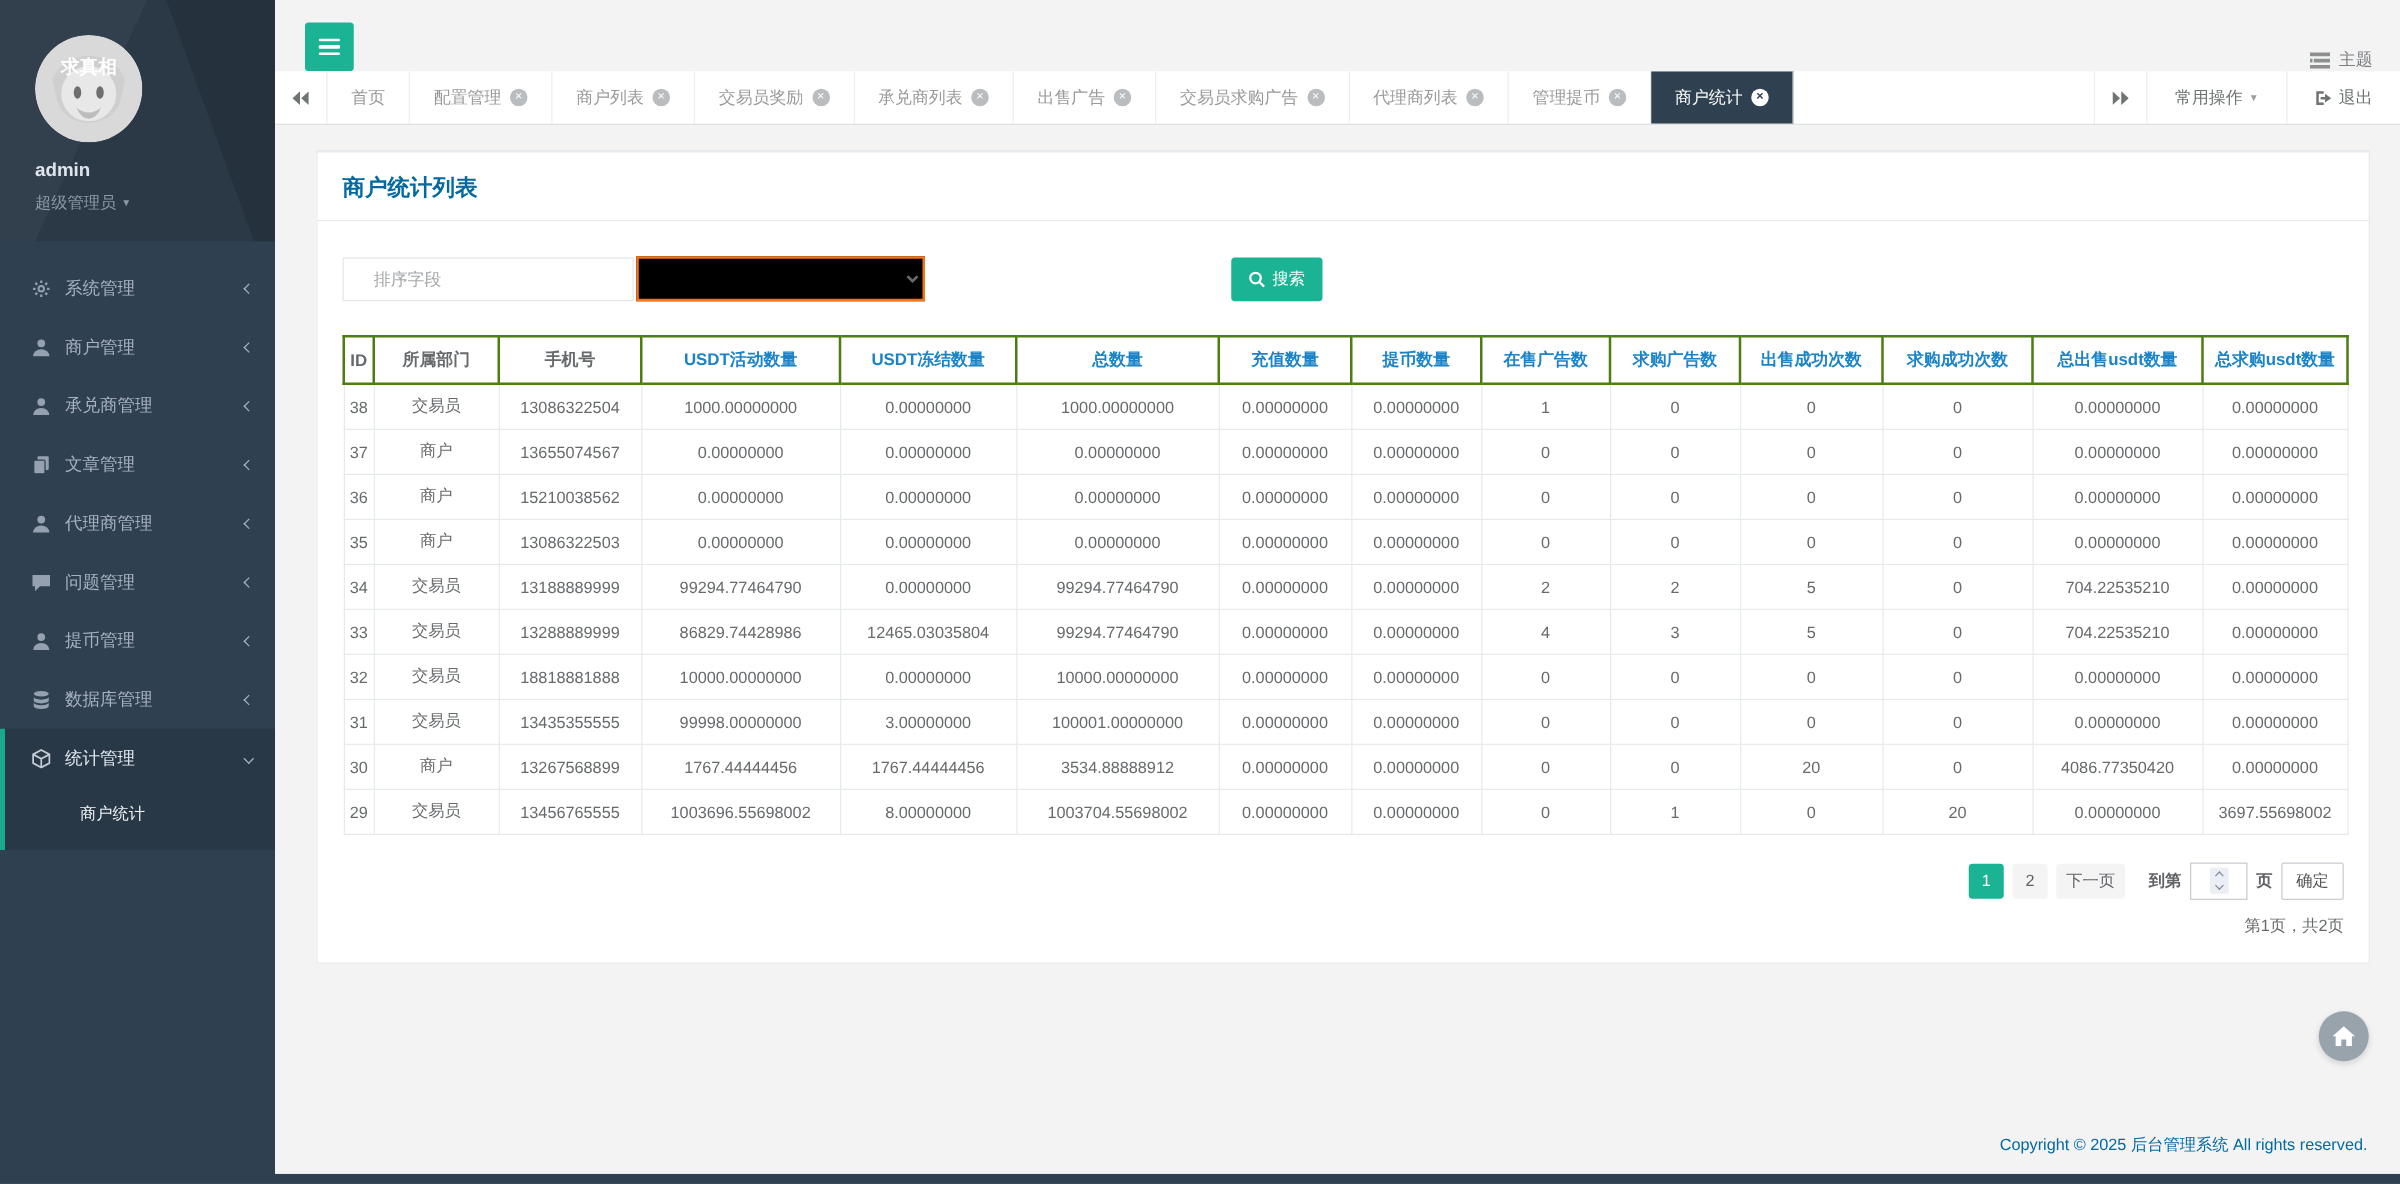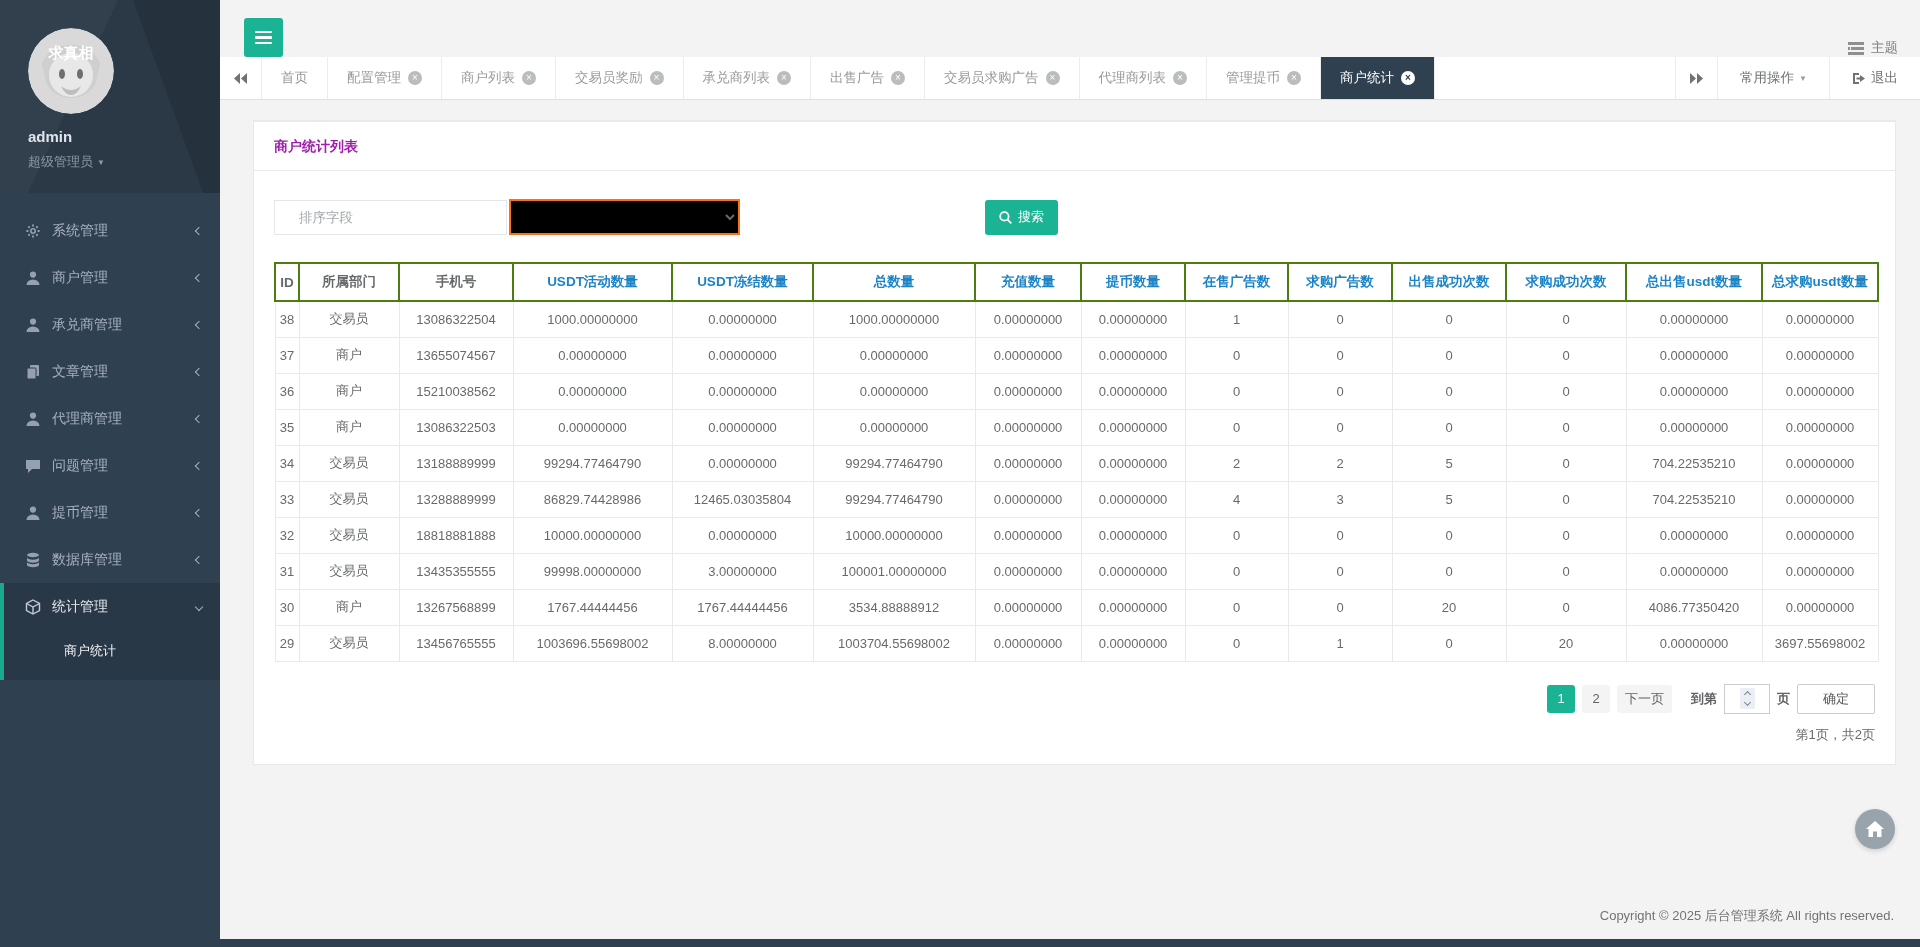--- a/index.html
+++ b/index.html
@@ -53,21 +53,21 @@
     font-size:10px; line-height:14px; text-align:center; display:inline-block; }
   .tab.active { background:#2f4050; color:#fff; }
   .tab.active .close { background:#fff; color:#2f4050; font-weight:bold; }
   .tab-right { display:flex; align-items:stretch; }
   .tab-action { display:flex; align-items:center; gap:5px; padding:0 22px; border-left:1px solid #ededed;
     color:#6f7374; font-size:13.5px; cursor:pointer; }
   .tab-action .caret { font-size:8px; color:#9a9d9f; }
 
   .content { flex:1; padding:20px 24px 0 33px; position:relative; }
   .panel { background:#fff; border:1px solid #e7eaec; border-top:2px solid #e7eaec; }
-  .panel-title { padding:16px 20px 14px; border-bottom:1px solid #e7eaec; font-size:14px; font-weight:bold; color:#a21caf; }
+  .panel-title { padding:16px 20px 14px; border-bottom:1px solid #e7eaec; font-size:18px; font-weight:bold; color:#0369a1; }
   .panel-body { padding:20px; }
 
   .search-row { display:flex; align-items:center; margin:8px 0 27px; }
   .search-input { width:233px; height:35px; border:1px solid #e5e6e7; padding:0 24px; font-size:13.5px;
     color:#676a6c; outline:none; font-family:inherit; }
   .search-input::placeholder { color:#a3a6a9; }
   .search-select { width:231px; height:35px; border:2px solid #f97316; margin-left:2px; padding:16px 8px;
     font-size:13.5px; color:#676a6c; background:#000000; outline:none; font-family:inherit; }
   .search-btn { margin-left:245px; height:35px; padding:0 14px; background:#1ab394; color:#fff; border:none;
     border-radius:3px; font-size:13px; cursor:pointer; display:flex; align-items:center; gap:6px; font-family:inherit; }
@@ -83,29 +83,29 @@
   .page-btn { min-width:28px; height:28px; padding:0 8px; border:none; border-radius:3px; background:#f4f4f5;
     color:#606266; font-size:13px; cursor:pointer; font-family:inherit; }
   .page-btn.active { background:#1ab394; color:#fff; }
   .goto-label { margin-left:12px; color:#606266; font-weight:bold; }
   .goto-box { width:46px; height:30px; border:1px solid #c9ccd1; background:#fff; display:flex;
     align-items:center; justify-content:center; cursor:text; }
   .spin { display:flex; flex-direction:column; gap:3px; background:#eceef5; border-radius:2px; padding:4px 5px; }
   .spin i { width:5px; height:5px; border-right:1px solid #7d8695; border-bottom:1px solid #7d8695; display:block; }
   .spin i.up { transform:rotate(-135deg); }
   .spin i.dn { transform:rotate(45deg); }
-  .confirm-btn { height:30px; padding:0 25px; background:#fff; border:1px solid #c9ccd1; border-radius:2px;
+  .confirm-btn { height:30px; padding:0 11px; background:#fff; border:1px solid #c9ccd1; border-radius:2px;
     color:#555; font-size:13px; cursor:pointer; font-family:inherit; }
   .page-summary { text-align:right; color:#676a6c; margin-top:12px; font-size:13px; }
 
   .home-fab { position:absolute; right:25px; bottom:46px; width:40px; height:40px; border-radius:50%;
     background:#99a3ab; border:none; display:flex; align-items:center; justify-content:center; cursor:pointer;
     box-shadow:0 2px 5px rgba(0,0,0,0.15); }
 
-  .footer { padding:12px 26px 14px; text-align:right; color:#737373; font-size:13px; background:#f3f3f4; }
+  .footer { padding:12px 26px 14px; text-align:right; color:#0369a1; font-size:13px; background:#f3f3f4; }
 </style>
 </head>
 <body>
 
 <div class="app">
 
   <aside class="sidebar">
     <div class="profile">
       <span class="avatar">
         <svg viewBox="0 0 86 86" width="86" height="86">

